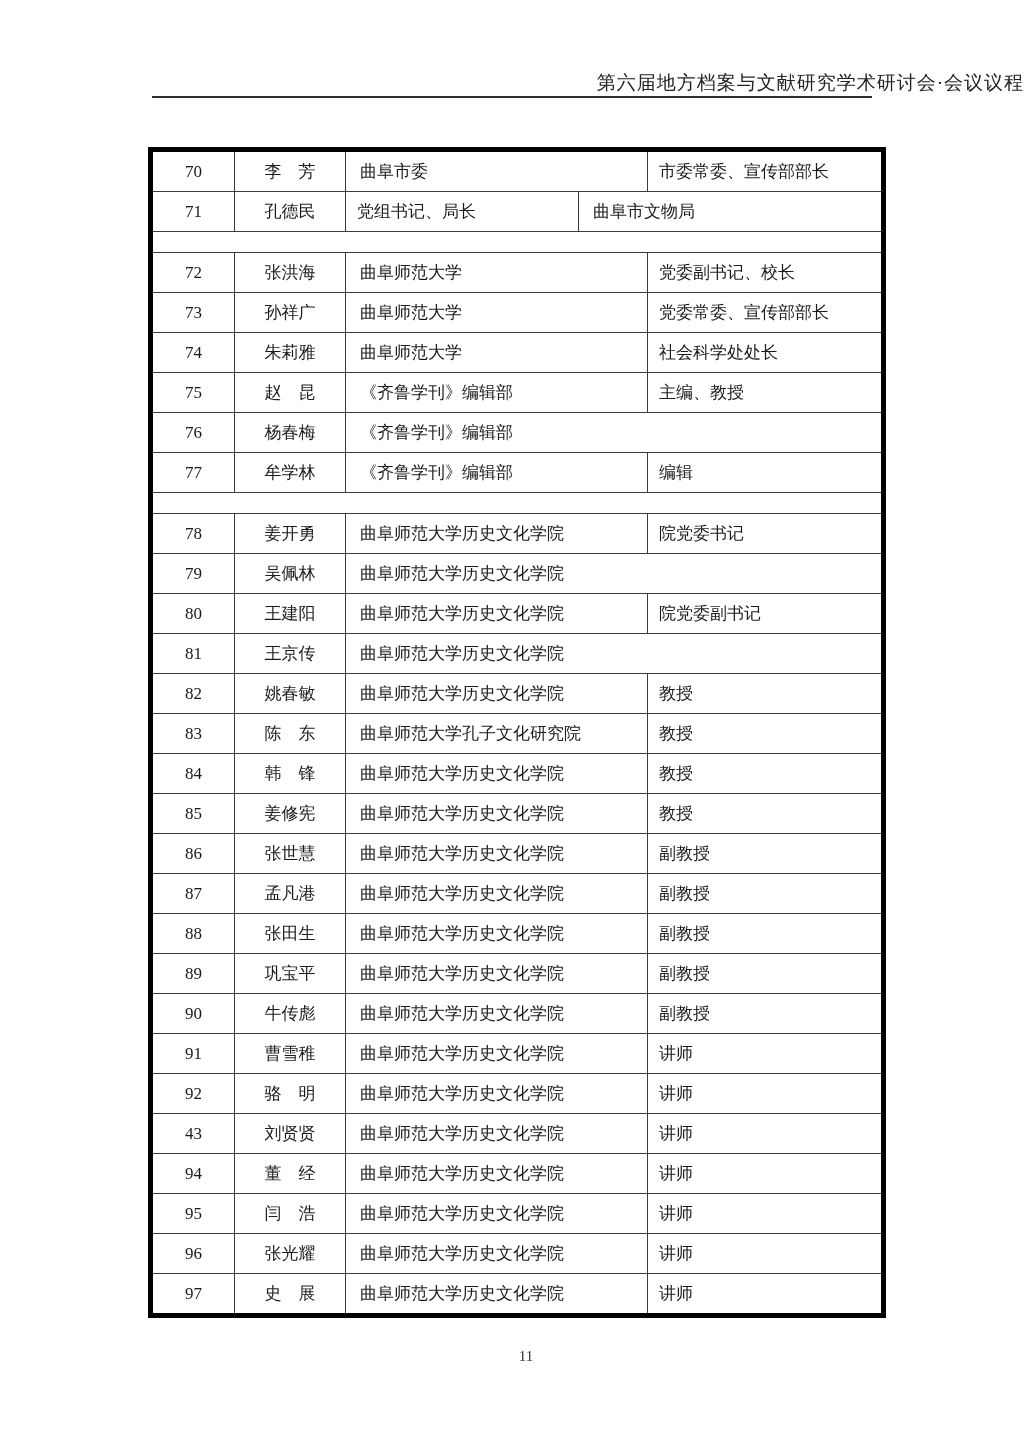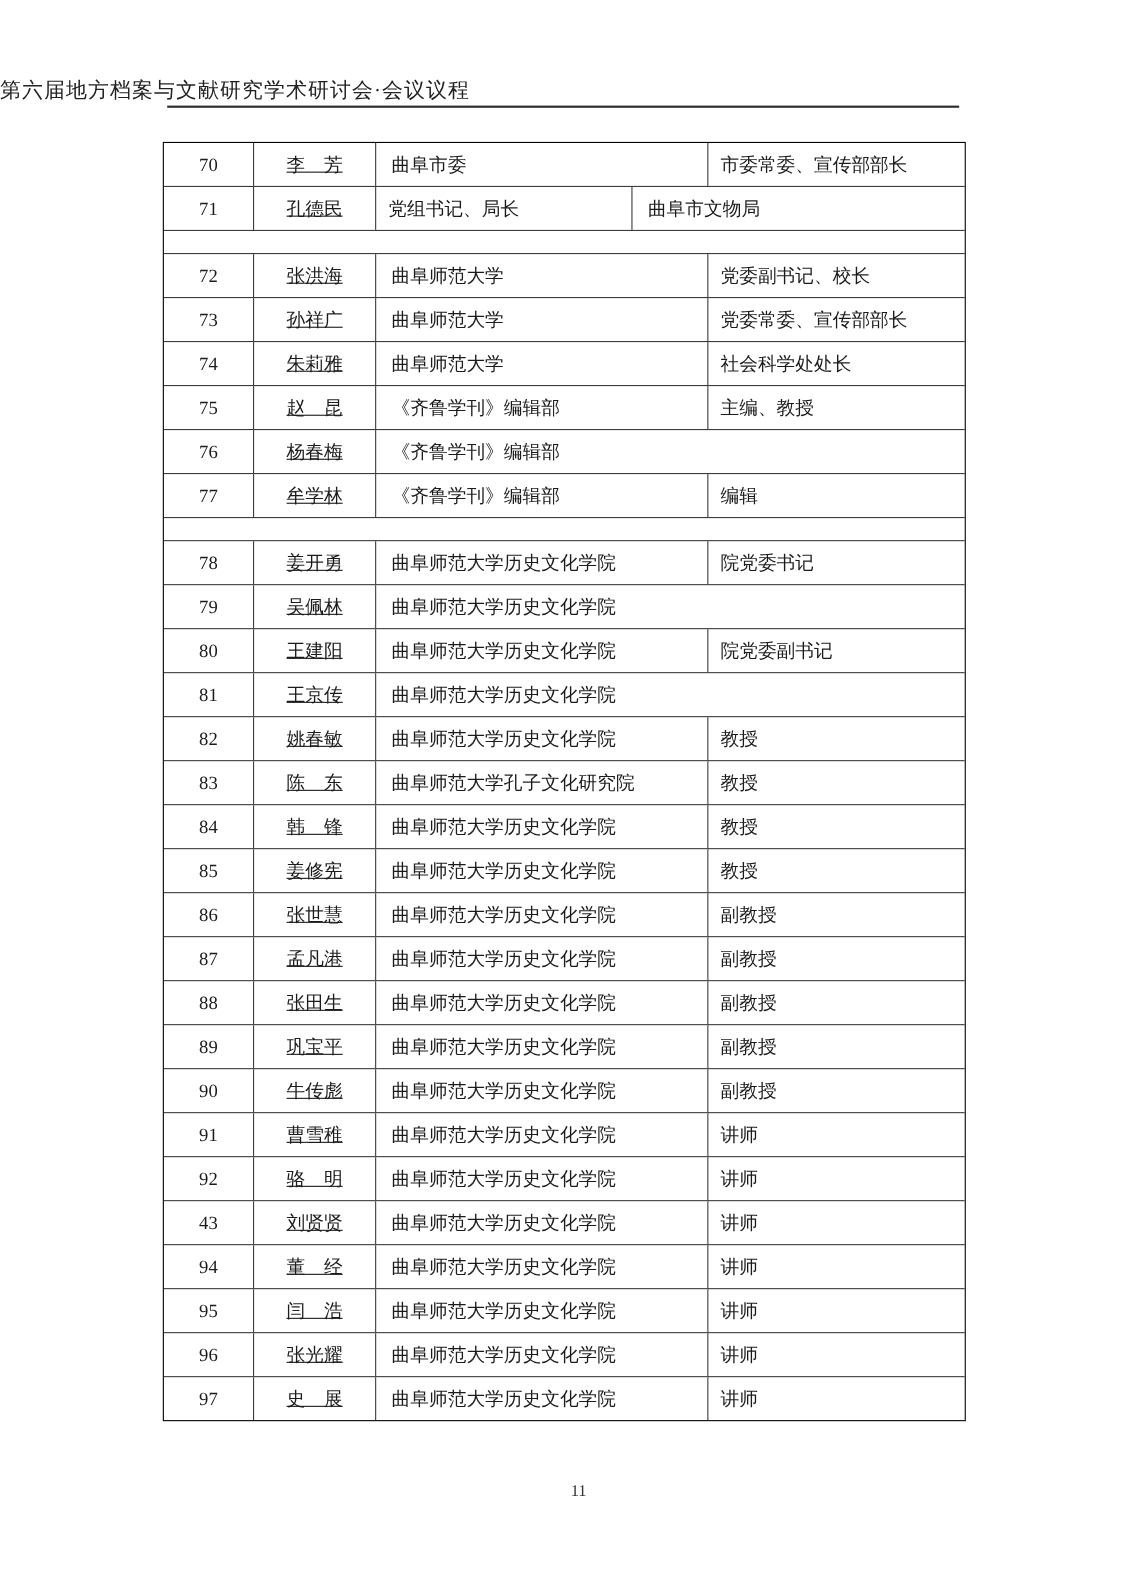--- a/index.html
+++ b/index.html
@@ -14,40 +14,40 @@
     background: #ffffff;
     font-family: "Liberation Serif", "DejaVu Serif", serif;
     color: #1b1b1b;
     overflow: hidden;
   }
   .doc-header-title {
     position: absolute;
     top: 71px;
     left: 0;
     width: 1024px;
-    text-align: left;
+    text-align: right;
     font-size: 19px;
     letter-spacing: 1px;
     color: #222222;
     line-height: 24px;
   }
   .doc-header-rule {
     position: absolute;
     top: 96px;
     left: 152px;
     width: 720px;
     height: 0;
     border-top: 2px solid #2e2e2e;
   }
   .ptable {
     position: absolute;
     left: 148px;
-    top: 129px;
+    top: 147px;
     width: 728px;
-    border: 1px solid #000000;
+    border: 5px solid #000000;
     box-sizing: content-box;
   }
   .row {
     display: flex;
     height: 39px;
     border-bottom: 1px solid #3c3c3c;
   }
   .row:last-child {
     border-bottom: none;
   }
@@ -66,21 +66,20 @@
   .cell:last-child {
     border-right: none;
   }
   .cell.num {
     width: 82px;
     justify-content: center;
   }
   .cell.name {
     width: 111px;
     justify-content: center;
-    text-decoration: underline;
   }
   .cell.org {
     width: 302px;
     padding-left: 14px;
   }
   .cell.title {
     flex: 1;
     padding-left: 11px;
   }
   .page-number {

